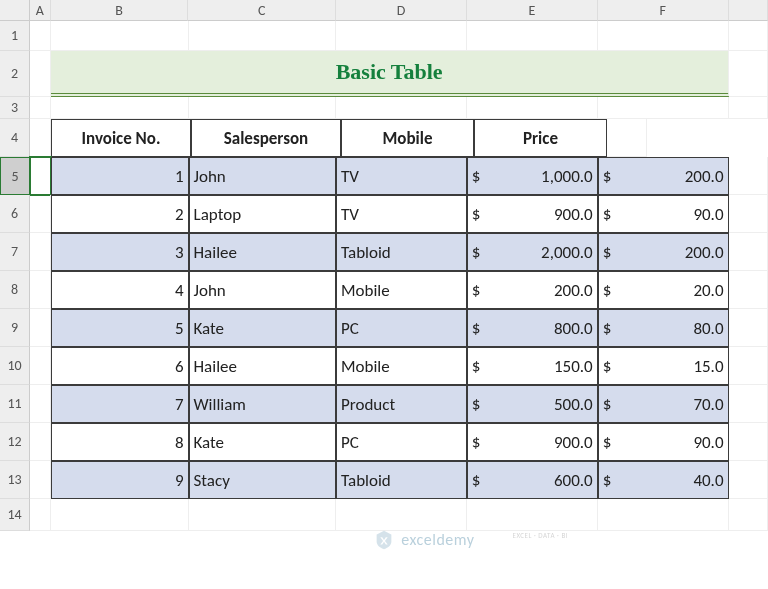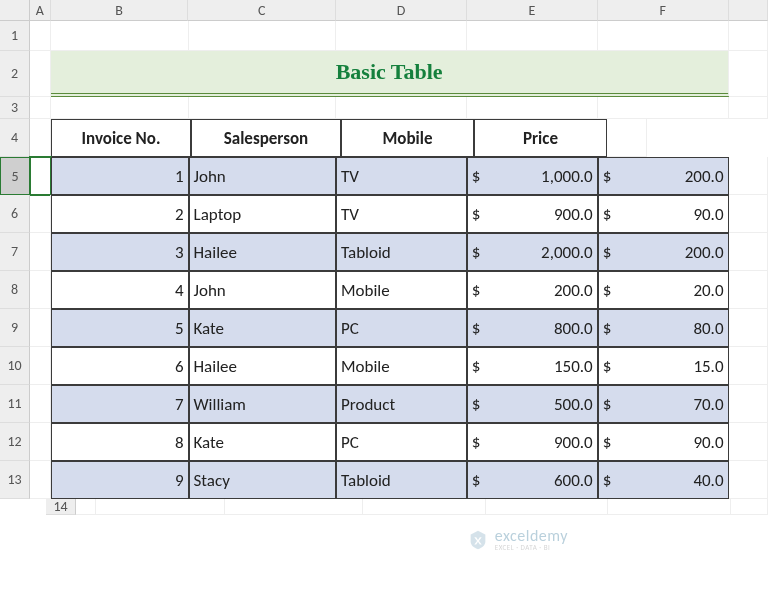--- a/index.html
+++ b/index.html
@@ -68,21 +68,21 @@
     padding: 0 4px;
     font-size: 17px;
     color: #222;
     overflow: hidden;
     white-space: nowrap;
   }
   .r1 { height: 30px; }
   .r2 { height: 46px; }
   .r3 { height: 22px; }
   .rdata { height: 38px; }
-  .r14 { height: 16px; padding-left: 46px; }
+  .r14 { height: 32px; }
 
   .title-cell {
     background: #e4efdc;
     border-top: none;
     border-bottom: 4px double #5b8b3c;
     font-family: Georgia, 'Times New Roman', serif;
     font-size: 22px;
     font-weight: bold;
     color: #15803d;
     justify-content: center;
@@ -115,23 +115,23 @@
     right: 200px;
     bottom: 38px;
     opacity: 0.35;
     font-size: 12px;
     color: #3a7a9c;
     display: flex;
     align-items: center;
     gap: 6px;
   }
   .watermark svg { width: 22px; height: 22px; }
-  .watermark .wm-text { display: flex; flex-direction: column; line-height: 1; }
+  .watermark .wm-text { display: flex; line-height: 1; }
   .watermark .wm-brand { font-size: 16px; letter-spacing: 0.5px; }
-  .watermark .wm-tag { font-size: 7px; letter-spacing: 0.5px; color: #888; }
+  .watermark .wm-tag { font-size: 7px; letter-spacing: 0.5px; color: #888; margin-left: 38px; }
 </style>
 </head>
 <body>
 
 <div class="grid">
 
   <div class="row col-hdr-row">
     <div class="corner"></div>
     <div class="col-hdr cA">A</div>
     <div class="col-hdr cB">B</div>

